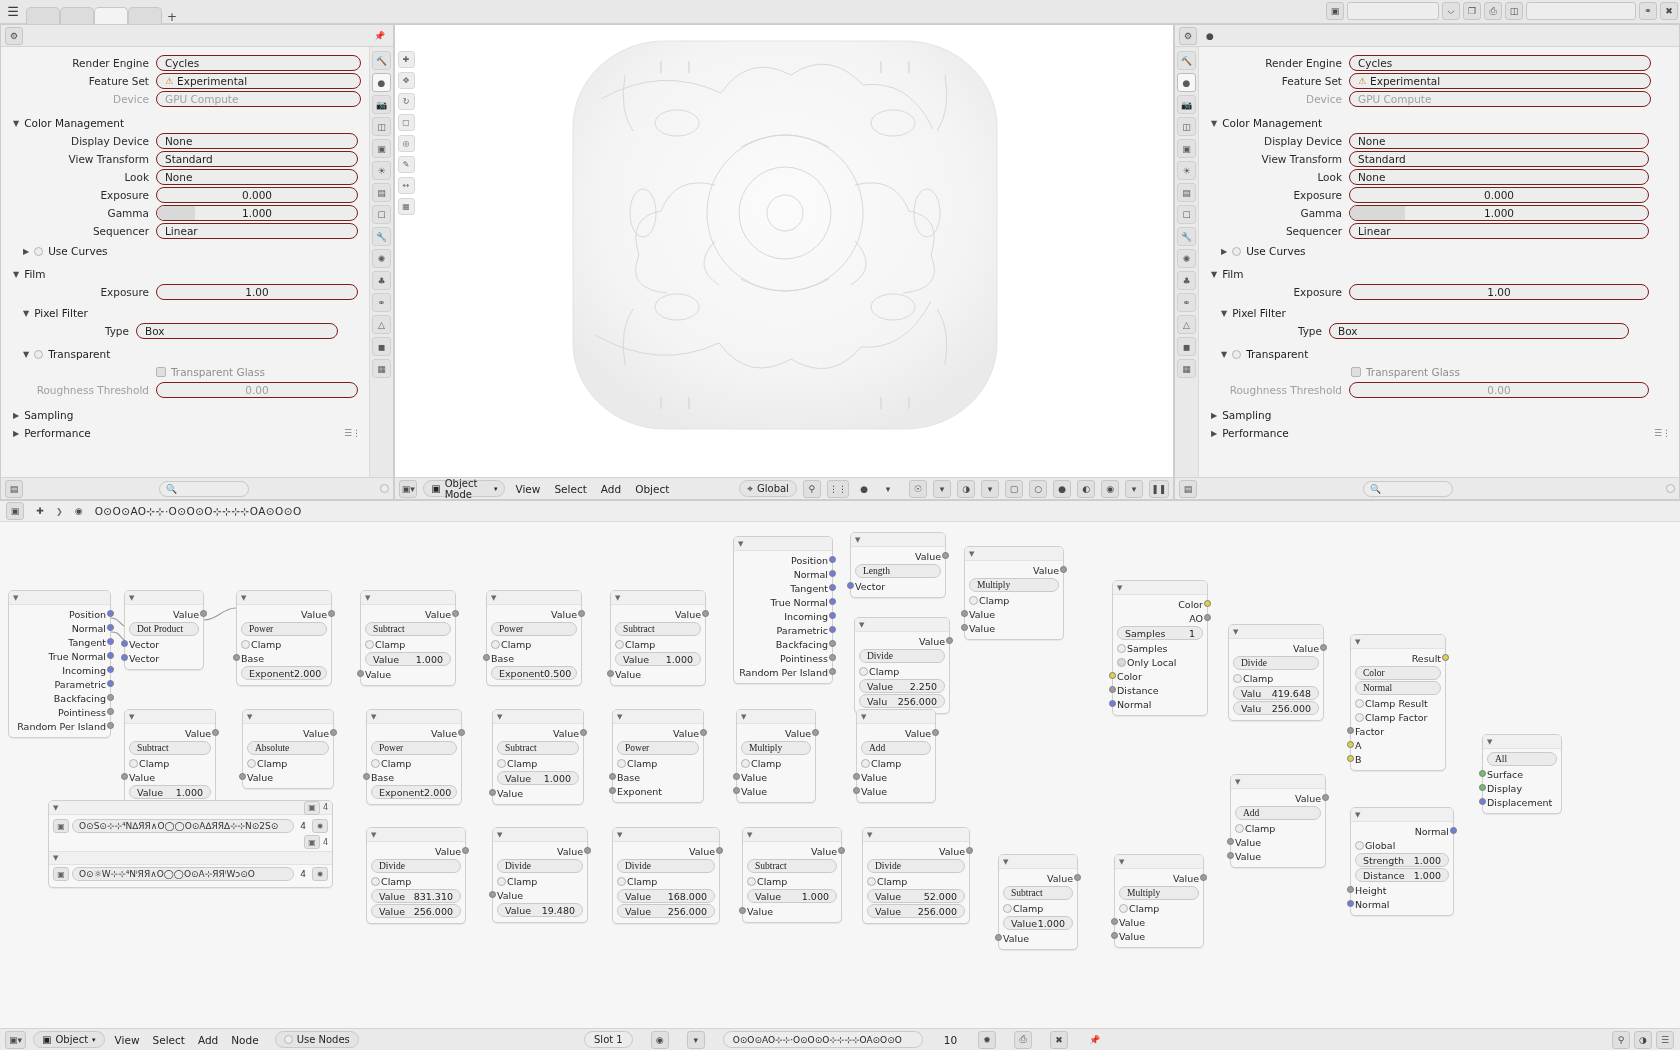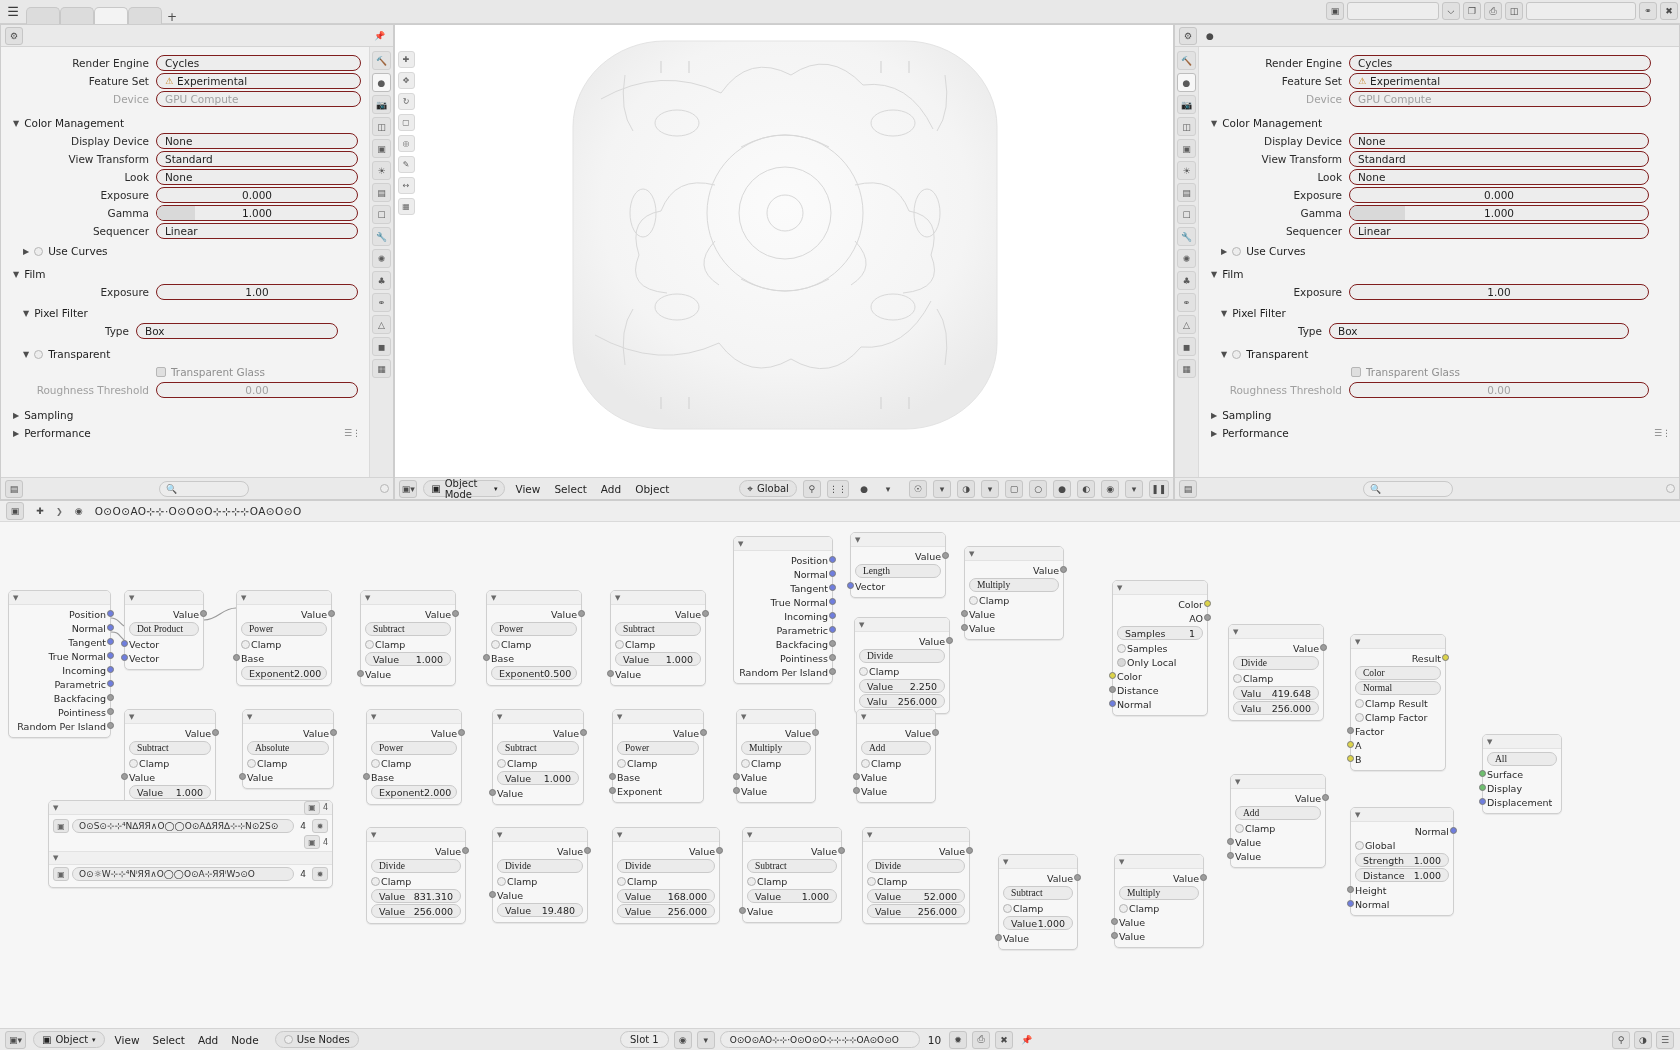--- a/index.html
+++ b/index.html
@@ -172,21 +172,21 @@
   .statusbar {
     position: absolute; left: 0; bottom: 0; width: 1680px; height: 22px;
     background: #eaeaea; border-top: 1px solid #d4d4d4;
     display: flex; align-items: center; padding: 0 5px; gap: 7px;
   }
   .sb-btn {
     height: 17px; background: #e4e4e4; border: 1px solid #c9c9c9; border-radius: 9px;
     display: flex; align-items: center; gap: 4px; padding: 0 8px; font-size: 10px; color: #242424;
   }
   .sb-txt { font-size: 10.5px; color: #242424; padding: 0 3px; }
-  .sb-center { position: absolute; left: 620px; display: flex; align-items: center; gap: 5px; }
+  .sb-center { position: absolute; left: 584px; display: flex; align-items: center; gap: 18px; }
   .sb-right { position: absolute; right: 6px; display: flex; align-items: center; gap: 4px; }
   .pill {
     height: 17px; background: #ececec; border: 1px solid #c9c9c9; border-radius: 9px;
     display: flex; align-items: center; padding: 0 9px; font-size: 10px; color: #242424;
   }
 </style>
 </head>
 <body>
 
 <div class="app">

